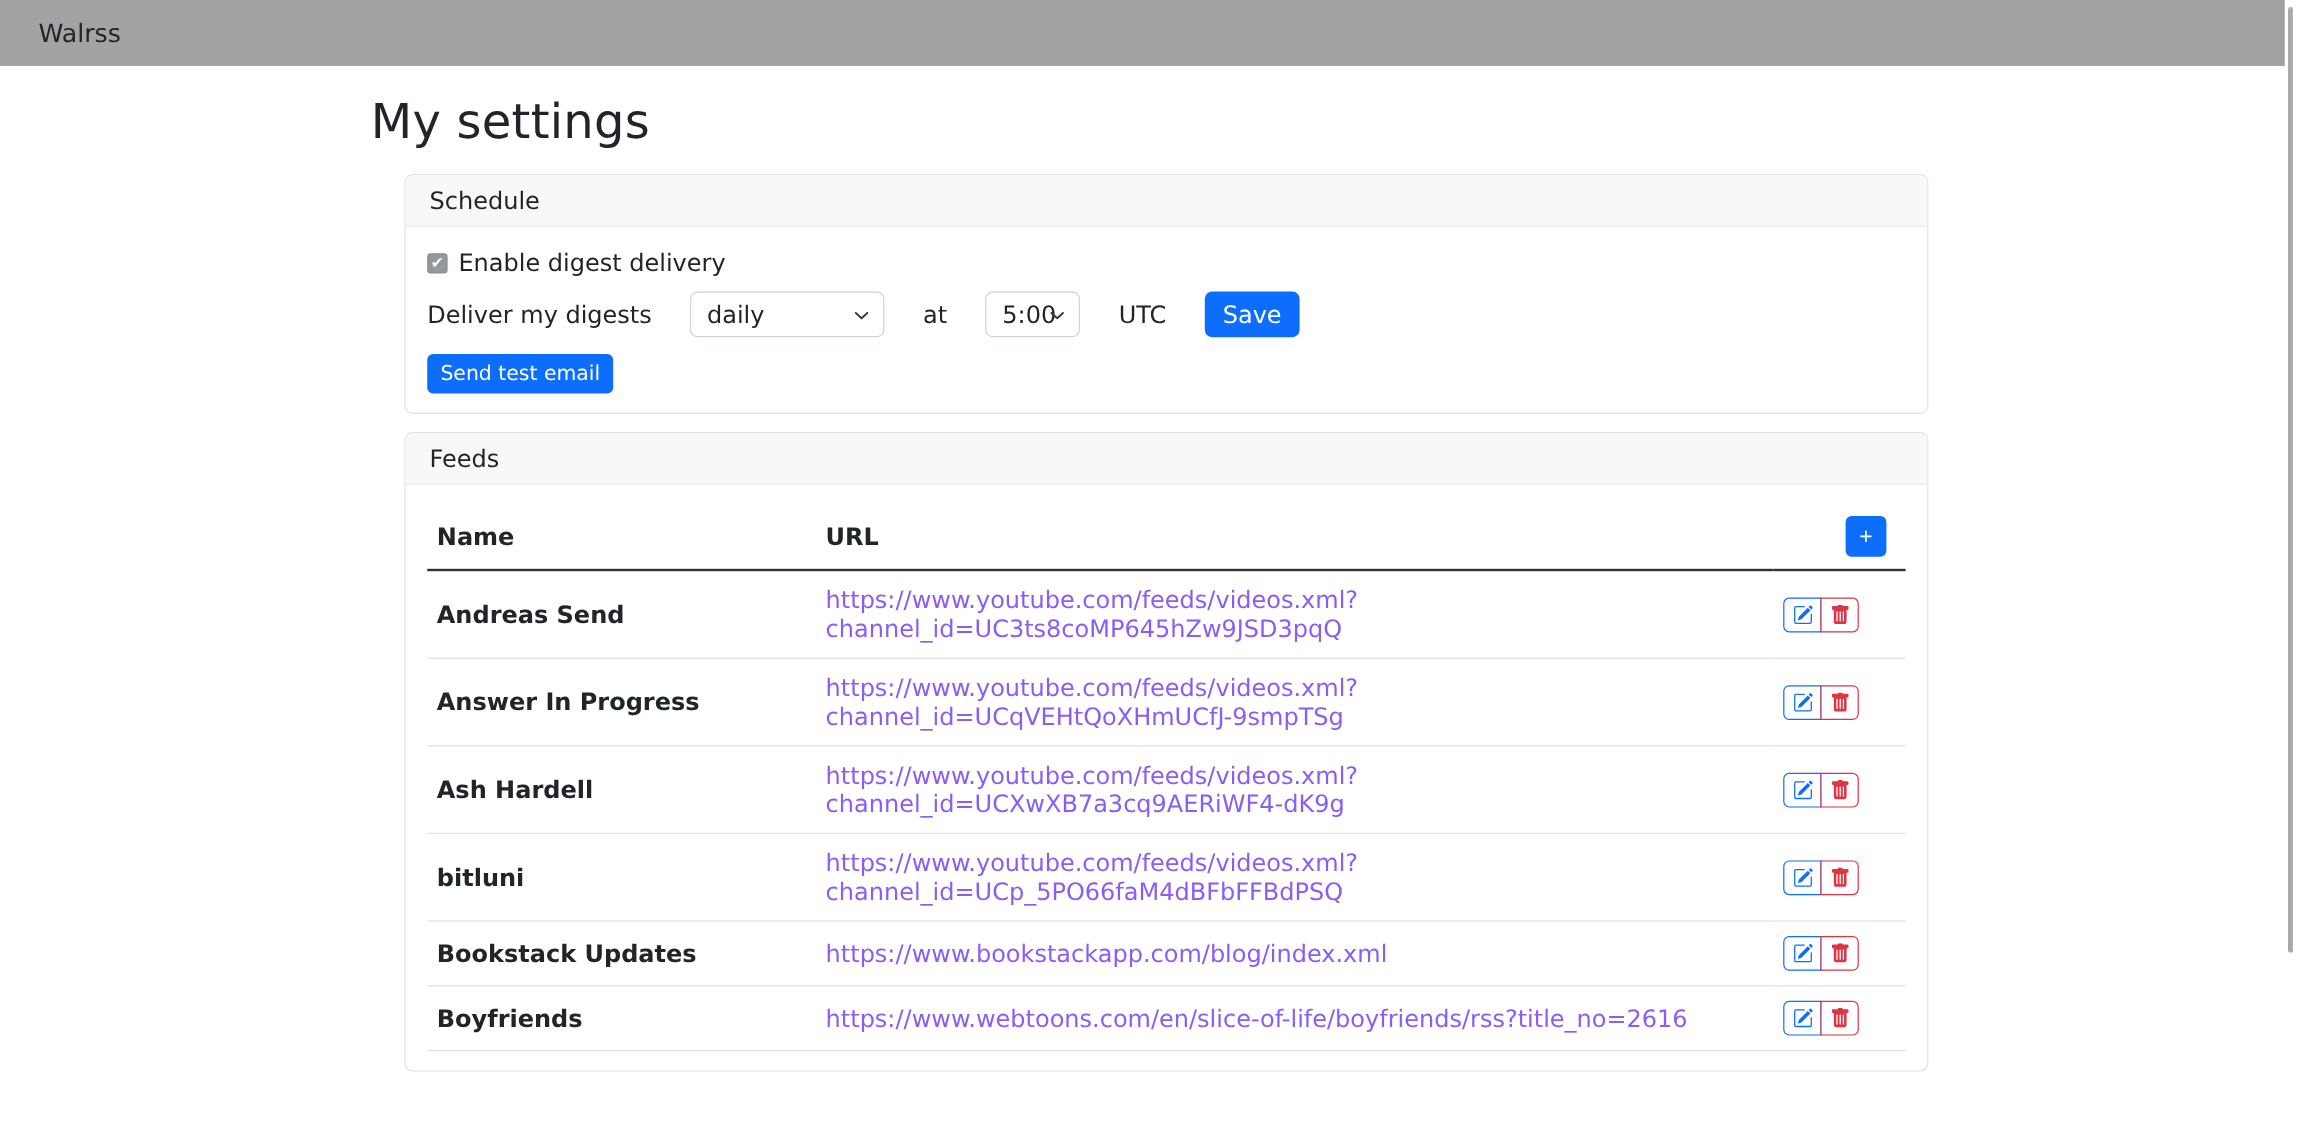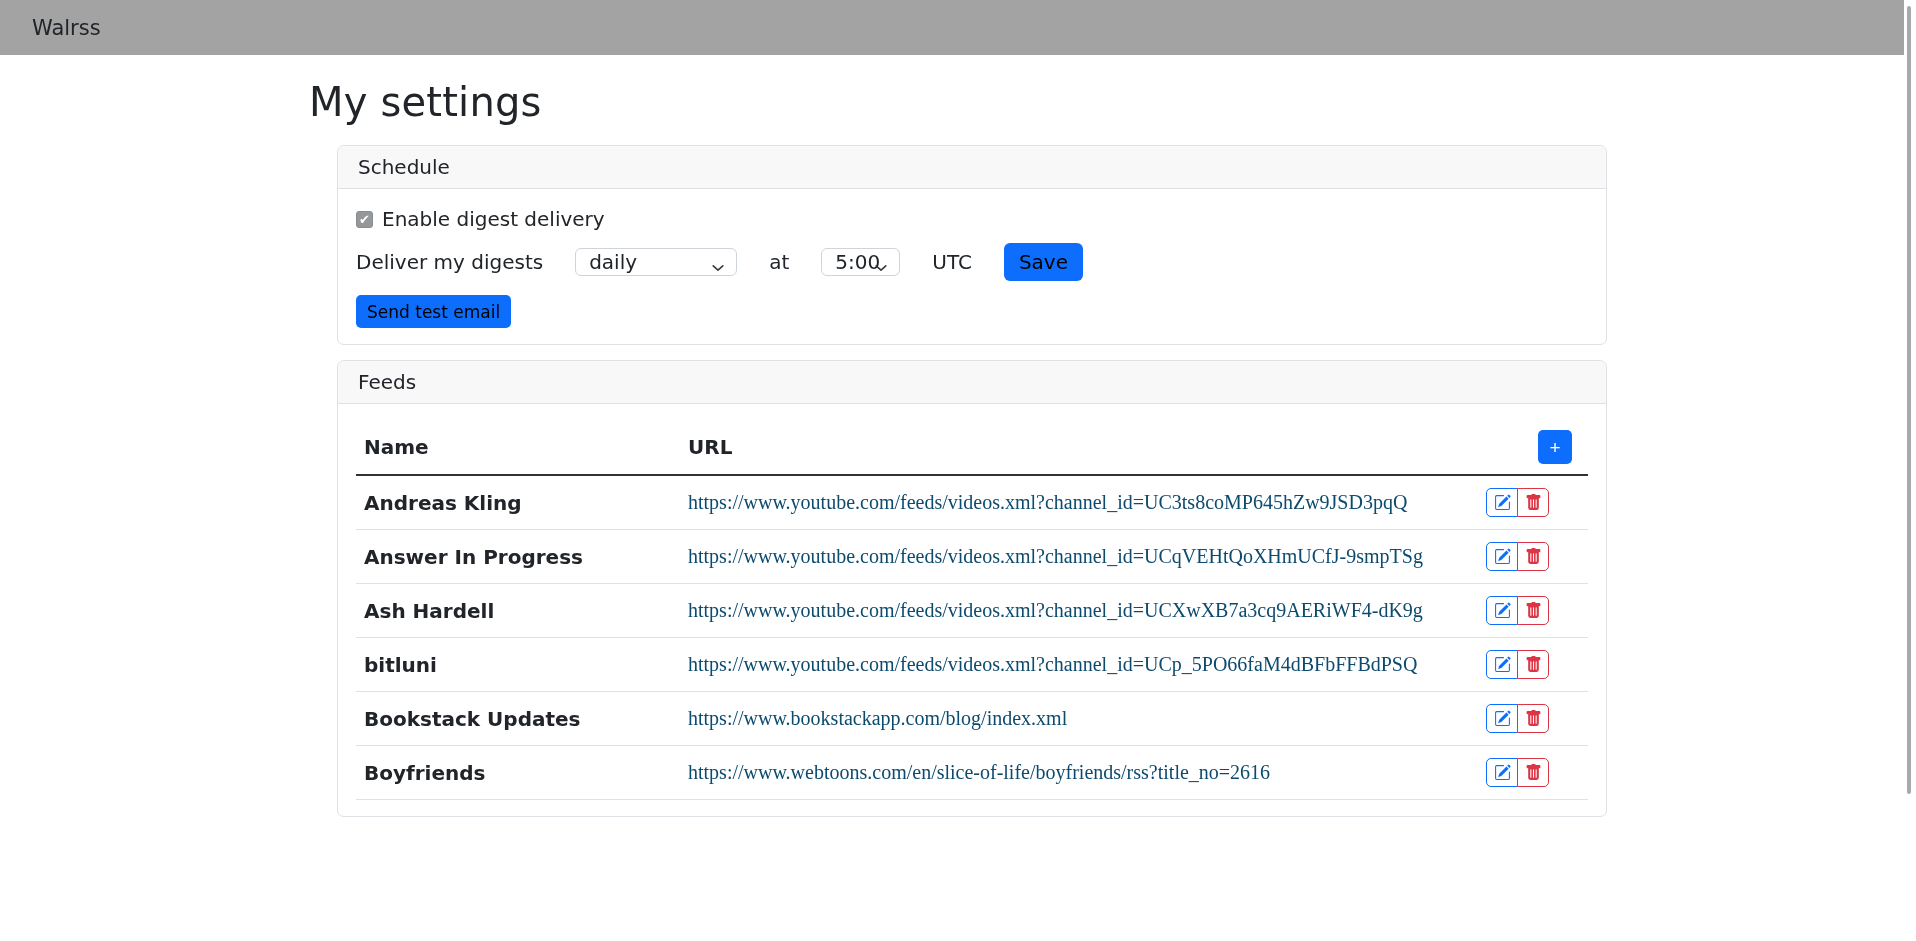--- a/index.html
+++ b/index.html
@@ -50,49 +50,49 @@
     border-radius: 3px;
     display: inline-flex; align-items: center; justify-content: center;
     color: #fff; font-size: 13px; line-height: 1;
     cursor: pointer;
   }
   .deliver-row { display: flex; align-items: center; gap: 32px; margin-bottom: 14px; }
   .select {
     position: relative;
     border: 1px solid #ced4da;
     border-radius: 6px;
-    height: 28px;
+    height: 38px;
     display: inline-flex; align-items: center;
     padding: 0 38px 0 13px;
     background: #fff;
     cursor: pointer;
     font-size: 20px;
   }
   .select .caret { position: absolute; right: 11px; top: 12px; }
   .select-frequency { width: 162px; }
   .select-time { width: 79px; }
   .btn {
     border: none; border-radius: 6px;
-    background: #0d6efd; color: #000000;
+    background: #0d6efd; color: #ffffff;
     font-size: 20px;
     padding: 6px 15px;
     height: 38px;
     cursor: pointer;
     font-family: inherit;
   }
   .btn-sm { height: 33px; font-size: 17px; padding: 4px 11px; border-radius: 5px; }
 
   
   table.feeds { width: 100%; border-collapse: collapse; }
   table.feeds th, table.feeds td { text-align: left; vertical-align: middle; }
   thead th { padding: 10px 8px; border-bottom: 2px solid #2f3337; font-weight: 700; font-size: 20px; }
   thead th.col-actions { text-align: right; padding-right: 16px; }
   tbody th, tbody td { padding: 12px 8px; border-bottom: 1px solid #dee2e6; font-size: 20px; }
   tbody th { font-weight: 700; width: 324px; }
-  td.col-url-cell { color: #0c4a6e; font-family: Liberation Serif, serif; }
+  td.col-url-cell { color: #8b5cf6; }
   td.actions { text-align: right; width: 110px; padding-right: 16px; }
 
   .btn-add {
     width: 34px; height: 34px;
     background: #0d6efd; color: #fff;
     border: none; border-radius: 5px;
     font-size: 19px; line-height: 1;
     cursor: pointer;
   }
   .btn-group { display: inline-flex; }
@@ -160,21 +160,21 @@
           <tr>
             <th>Name</th>
             <th>URL</th>
             <th class="col-actions">
               <button class="btn-add">+</button>
             </th>
           </tr>
         </thead>
         <tbody id="feeds-tbody">
   <tr>
-    <th>Andreas Kling</th>
+    <th>Andreas Send</th>
     <td class="col-url-cell">https://www.youtube.com/feeds/videos.xml?channel_id=UC3ts8coMP645hZw9JSD3pqQ</td>
     <td class="actions">
       <span class="btn-group">
         <button class="icon-btn btn-edit">
           <svg width="17" height="17" viewBox="0 0 16 16" fill="currentColor">
                       <path d="M15.502 1.94a.5.5 0 0 1 0 .706L14.459 3.69l-2-2L13.502.646a.5.5 0 0 1 .707 0l1.293 1.293zm-1.75 2.456-2-2L4.939 9.21a.5.5 0 0 0-.121.196l-.805 2.414a.25.25 0 0 0 .316.316l2.414-.805a.5.5 0 0 0 .196-.12l6.813-6.814z"></path>
                       <path d="M1 13.5A1.5 1.5 0 0 0 2.5 15h11a1.5 1.5 0 0 0 1.5-1.5v-6a.5.5 0 0 0-1 0v6a.5.5 0 0 1-.5.5h-11a.5.5 0 0 1-.5-.5v-11a.5.5 0 0 1 .5-.5H9a.5.5 0 0 0 0-1H2.5A1.5 1.5 0 0 0 1 2.5v11z"></path>
                     </svg>
         </button>
         <button class="icon-btn btn-del">

